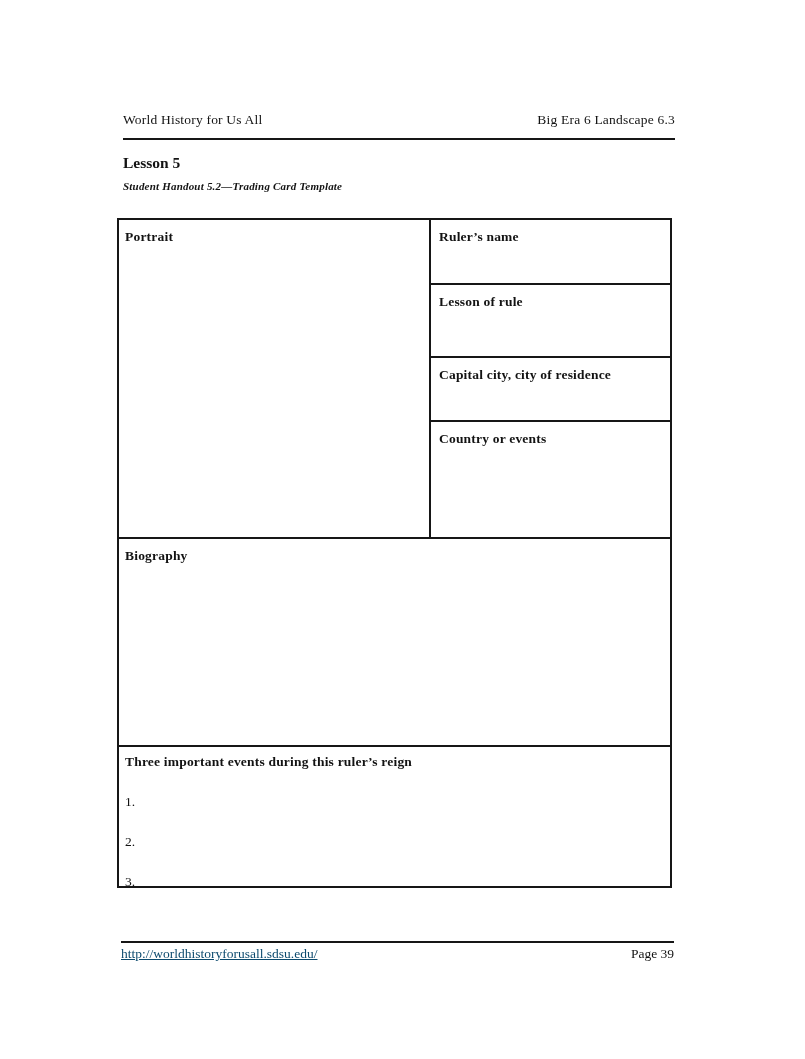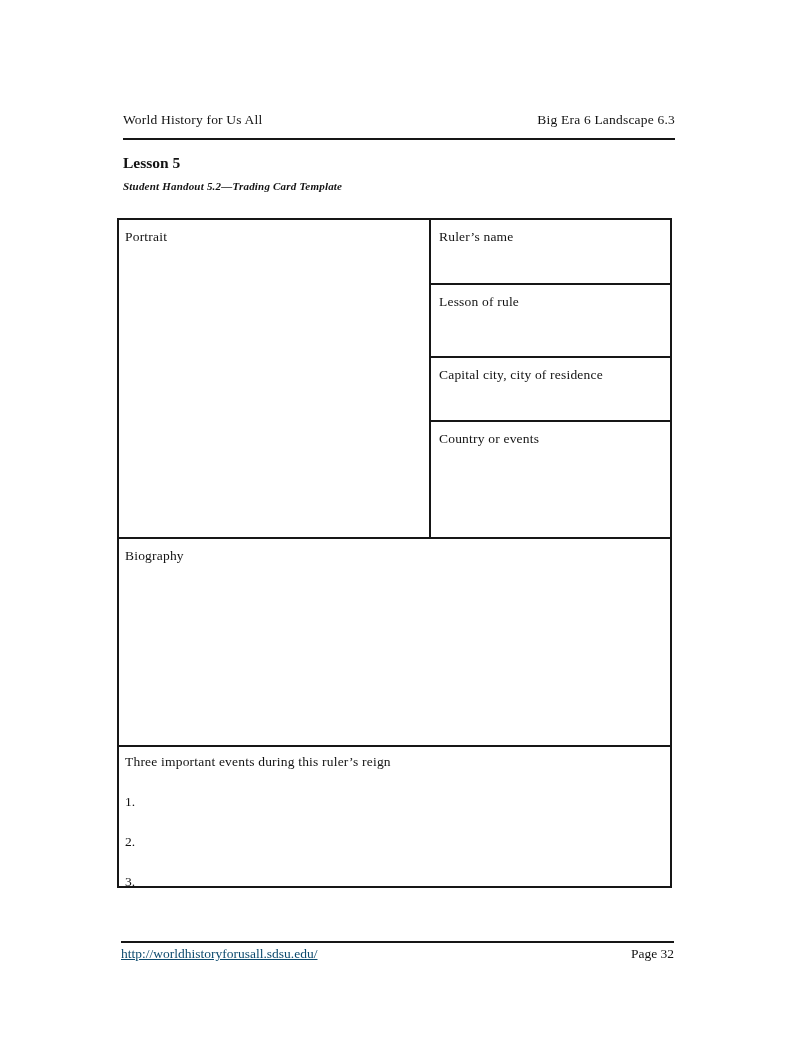--- a/index.html
+++ b/index.html
@@ -57,21 +57,21 @@
     top: 218px;
     width: 555px;
     height: 670px;
     border: 2px solid #161616;
     box-sizing: border-box;
     display: flex;
     flex-direction: column;
   }
   .cell-label {
     font-size: 13.5px;
-    font-weight: normal;
+    font-weight: bold;
     letter-spacing: 0.2px;
   }
   .card-top {
     height: 317px;
     flex: none;
     display: flex;
   }
   .portrait-cell {
     width: 310px;
     flex: none;
@@ -175,16 +175,16 @@
       <div class="cell-label">Three important events during this ruler’s reign</div>
       <div class="event-item">1.</div>
       <div class="event-item">2.</div>
       <div class="event-item">3.</div>
     </div>
 
   </div>
 
   <div class="doc-footer">
     <span class="footer-link" style="color: #0c4a6e;">http://worldhistoryforusall.sdsu.edu/</span>
-    <span>Page 32</span>
+    <span>Page 39</span>
   </div>
 
 </div>
 
 </body></html>

